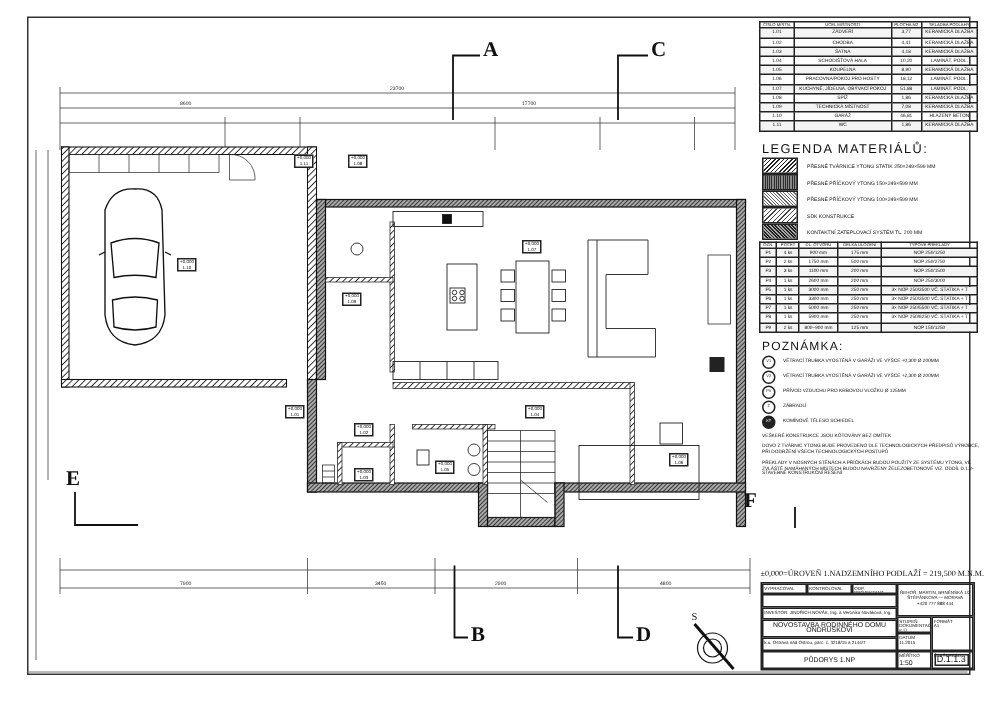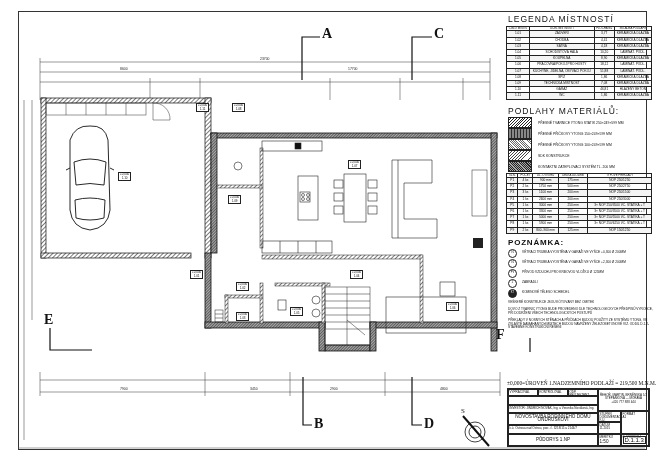--- a/index.html
+++ b/index.html
@@ -12,21 +12,21 @@
   table.lg td,table.lg th{border:0.6px solid #222;padding:0 1px;text-align:center;white-space:nowrap;overflow:hidden;font-weight:normal;}
   table.lg th{font-size:2.8px;line-height:3.4px;}
   table.lg tr:nth-child(even) td{background:#f4f4f4;}
   .mat{display:flex;align-items:center;font-size:3.4px;line-height:4px;margin:1px 0 1px 2px;height:10px;}
   .swatch{width:22px;height:9px;border:0.6px solid #222;margin-right:6px;flex:none;}
   .sw1{background:repeating-linear-gradient(135deg,#fff 0 1.2px,#222 1.2px 2px);}
   .sw2{background:repeating-linear-gradient(90deg,#fff 0 0.8px,#555 0.8px 1.5px),#888;background-blend-mode:multiply;}
   .sw3{background:repeating-linear-gradient(45deg,#fff 0 1px,#666 1px 1.6px);}
   .sw4{background:repeating-linear-gradient(135deg,#fff 0 1.6px,#444 1.6px 2.2px);}
   .sw5{background:repeating-linear-gradient(45deg,#222 0 0.8px,#aaa 0.8px 1.6px);}
-  .note-title{font-size:8px;letter-spacing:0.8px;margin:4px 0 2px 2px;font-weight:bold;}
+  .note-title{font-size:8px;letter-spacing:0.8px;margin:4px 0 2px 2px;}
   .note{display:flex;align-items:center;font-size:3.2px;line-height:3.8px;margin:1px 0 1px 2px;min-height:8px;}
   .nsym{width:7px;height:7px;border:0.7px solid #222;border-radius:50%;font-size:2.6px;display:flex;align-items:center;justify-content:center;margin-right:5px;flex:none;}
   .para{font-size:3.2px;line-height:3.9px;margin:3px 2px 0 2px;}
   .elev{position:absolute;left:507px;top:380px;font-family:"Liberation Serif",serif;font-size:5.4px;white-space:nowrap;}
   .stamp{position:absolute;left:507px;top:388px;width:141px;height:57px;border:0.8px solid #222;font-size:3px;}
   .stamp .c{position:absolute;border:0.6px solid #222;box-sizing:border-box;padding:0.5px;line-height:3.4px;overflow:hidden;}
   .big{font-size:4.6px;line-height:5px;text-align:center;}
   .sec-mark{position:absolute;font-family:"Liberation Serif",serif;font-weight:bold;font-size:14px;}
   .roomtag{position:absolute;border:0.6px solid #222;font-size:3px;line-height:3.5px;text-align:center;background:#fff;padding:0 1px;}
   .dim{position:absolute;font-size:3.4px;color:#222;}
@@ -222,21 +222,20 @@
 <div class="roomtag" style="left:228px;top:195px;"><span>+0,000</span><br><span>1.09</span></div>
 <div class="roomtag" style="left:348px;top:160px;"><span>+0,000</span><br><span>1.07</span></div>
 <div class="roomtag" style="left:190px;top:270px;"><span>+0,000</span><br><span>1.01</span></div>
 <div class="roomtag" style="left:236px;top:282px;"><span>+0,000</span><br><span>1.02</span></div>
 <div class="roomtag" style="left:236px;top:312px;"><span>+0,000</span><br><span>1.03</span></div>
 <div class="roomtag" style="left:350px;top:270px;"><span>+0,000</span><br><span>1.04</span></div>
 <div class="roomtag" style="left:290px;top:307px;"><span>+0,000</span><br><span>1.05</span></div>
 <div class="roomtag" style="left:446px;top:302px;"><span>+0,000</span><br><span>1.06</span></div>
 
 <div class="legend">
-  <div class="lg-title">LEGENDA MÍSTNOSTÍ</div>
   <table class="lg">
     <tbody>
         <tr>
       <th>ČÍSLO MÍSTN.</th>
       <th>ÚČEL MÍSTNOSTI</th>
       <th>PLOCHA M2</th>
       <th>SKLADBA PODLAHY</th>
     </tr>
     <tr>
           <td>1.01</td>
@@ -300,21 +299,21 @@
         </tr>
     <tr>
           <td>1.11</td>
           <td>WC</td>
           <td>1,86</td>
           <td>KERAMICKÁ DLAŽBA</td>
         </tr>
   </tbody>
     </table>
 
-  <div class="lg-title" style="margin-top:6px;">PODLAHY MATERIÁLŮ:</div>
+  <div class="lg-title" style="margin-top:6px;">LEGENDA MATERIÁLŮ:</div>
   <div class="mat">
       <span class="swatch sw1"></span>
       <span>PŘESNÉ TVÁRNICE YTONG STATIK 250×249×599 MM</span>
     </div>
   <div class="mat">
       <span class="swatch sw2"></span>
       <span>PŘESNÉ PŘÍČKOVÝ YTONG 150×249×599 MM</span>
     </div>
   <div class="mat">
       <span class="swatch sw3"></span>

